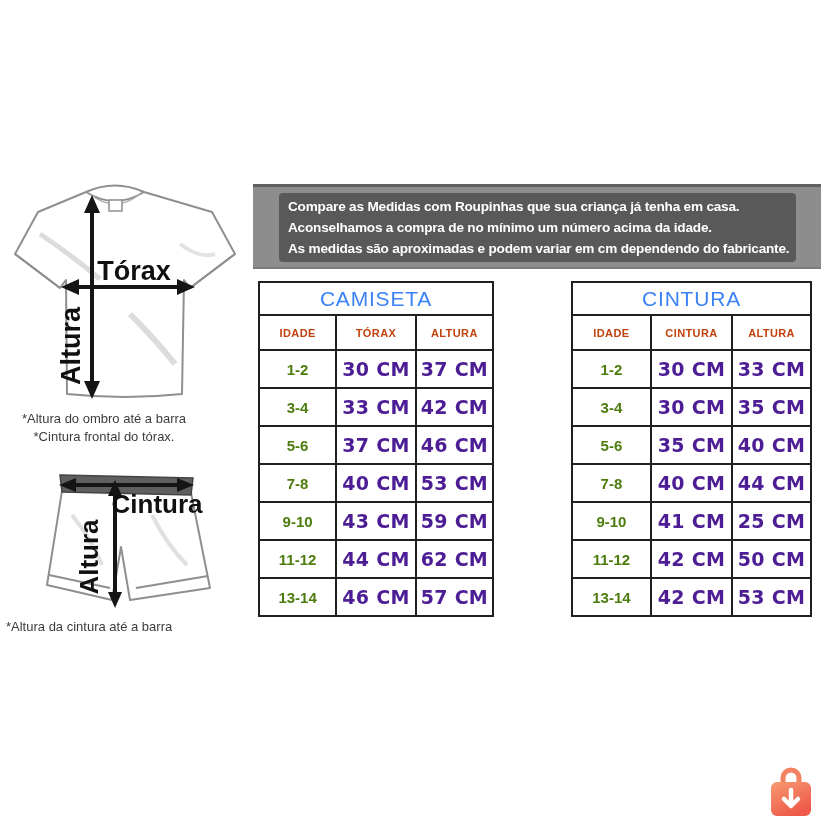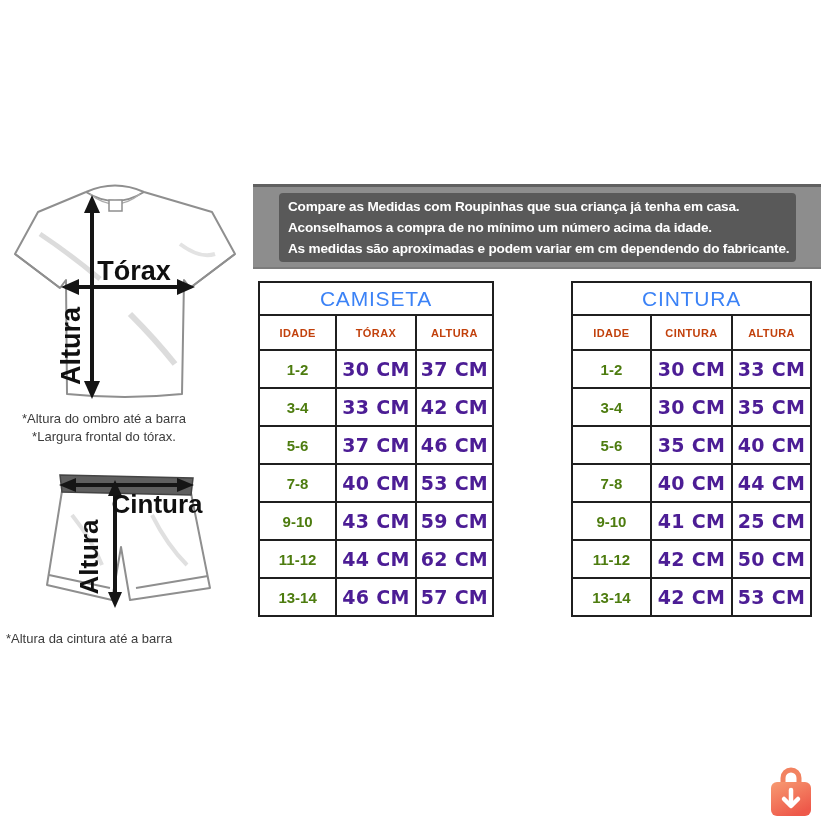--- a/index.html
+++ b/index.html
@@ -70,21 +70,21 @@
     <line x1="66" y1="103" x2="170" y2="103" stroke="#151515" stroke-width="4"></line>
     <polygon points="51,103 69,95 69,111" fill="#151515"></polygon>
     <polygon points="185,103 167,95 167,111" fill="#151515"></polygon>
 
     <text x="124" y="96" text-anchor="middle" class="svg-label" font-size="27">Tórax</text>
     <text x="70" y="162" text-anchor="middle" class="svg-label" font-size="27" transform="rotate(-90 70 162)">Altura</text>
   </svg>
 
   <div class="footnotes" style="left:22px;top:410px;text-align:center;">
     <div>*Altura do ombro até a barra</div>
-    <div>*Largura frontal do tórax.</div>
+    <div>*Cintura frontal do tórax.</div>
   </div>
 
   <svg class="diagram" style="left:2px;top:455px;" width="230" height="168" viewBox="0 0 230 168">
 
     <path d="M60,36 L45,130 L110,145 L119,92 L128,145 L208,133 L189,38 Z" fill="#ffffff" stroke="#8f8f8f" stroke-width="2" stroke-linejoin="round"></path>
 
     <path d="M47,120 L108,133 M206,121 L134,133" stroke="#8f8f8f" stroke-width="2" fill="none"></path>
 
     <path d="M70,60 Q90,85 100,110" stroke="#e0e0e0" stroke-width="4" fill="none"></path>
     <path d="M150,60 Q165,90 185,110" stroke="#e0e0e0" stroke-width="4" fill="none"></path>
@@ -96,21 +96,21 @@
     <polygon points="192,30 175,23 175,37" fill="#151515"></polygon>
 
     <line x1="113" y1="38" x2="113" y2="140" stroke="#151515" stroke-width="4"></line>
     <polygon points="113,25 106,41 120,41" fill="#151515"></polygon>
     <polygon points="113,153 106,137 120,137" fill="#151515"></polygon>
 
     <text x="155" y="58" text-anchor="middle" class="svg-label" font-size="26">Cintura</text>
     <text x="96" y="102" text-anchor="middle" class="svg-label" font-size="26" transform="rotate(-90 96 102)">Altura</text>
   </svg>
 
-  <div class="footnotes" style="left:6px;top:618px;margin-top:12px;">
+  <div class="footnotes" style="left:6px;top:618px;">
     <div>*Altura da cintura até a barra</div>
   </div>
 
   <table class="size-table" style="left:258px;top:281px;width:236px;">
     <colgroup>
         <col style="width:33%">
         <col style="width:34%">
         <col style="width:33%">
       </colgroup>
     <tbody>

